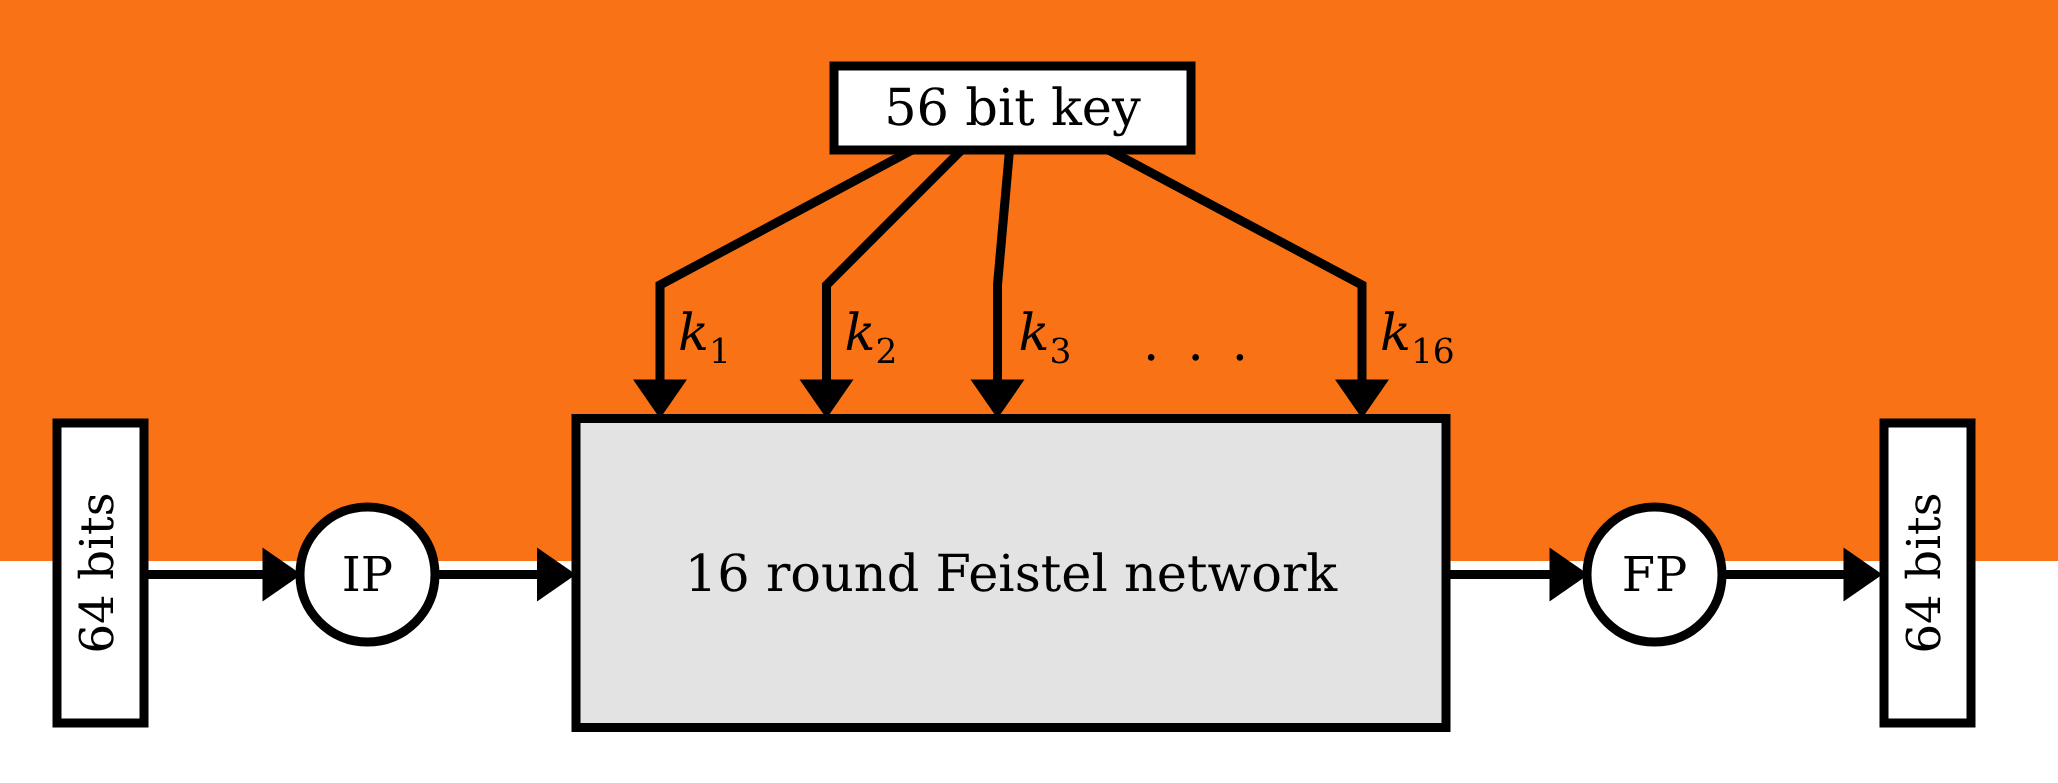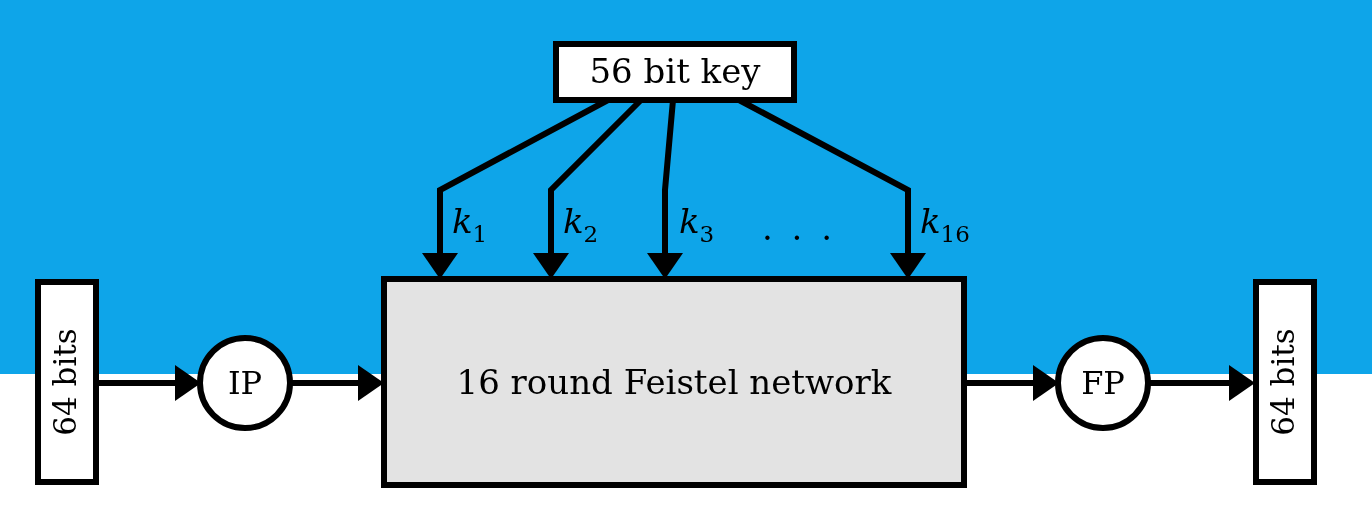--- a/index.html
+++ b/index.html
@@ -10,21 +10,21 @@
   body {
     width: 1372px;
     height: 522px;
     font-family: "DejaVu Serif", "Liberation Serif", serif;
     overflow: hidden;
   }
   #diagram-root {
     position: relative;
     width: 1372px;
     height: 374px;
-    background: #0ea5e9;
+    background: #f97316;
   }
   svg#des-diagram {
     position: absolute;
     left: 0;
     top: 0;
     width: 1372px;
     height: 522px;
     display: block;
   }
   .node-box {

